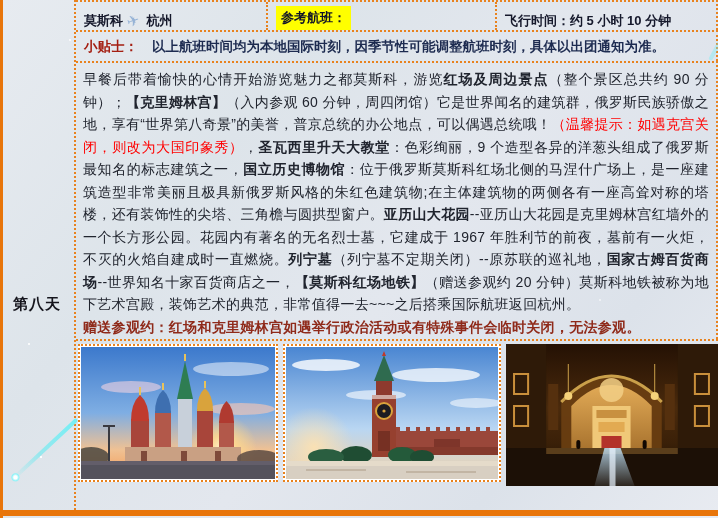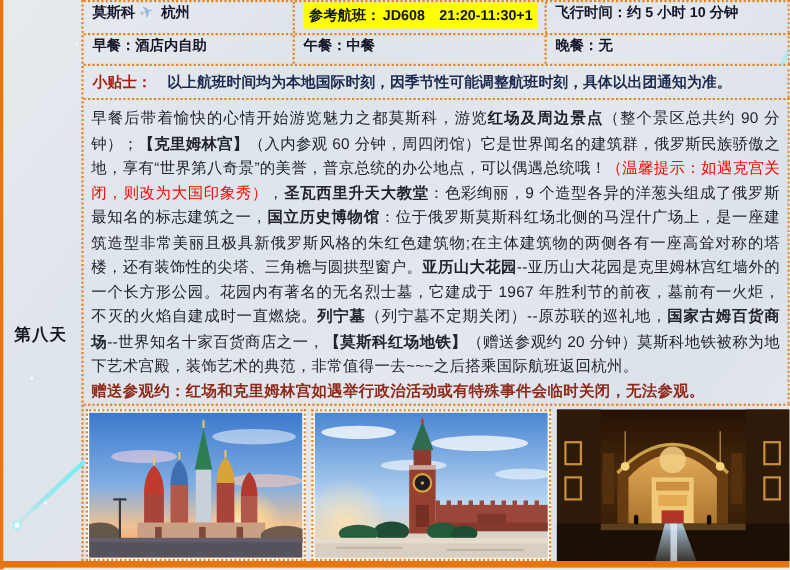--- a/index.html
+++ b/index.html
@@ -54,21 +54,21 @@
   }
   .comet-sidebar { left: 14px; bottom: 30px; width: 86px; transform: rotate(-43deg); transform-origin: left center; z-index: 4; }
   .comet-sidebar .tail { width: 86px; }
   .comet-body { right: 8px; top: 58px; width: 135px; transform: rotate(118deg); transform-origin: right center; opacity: .4; z-index: 3; }
   .comet-body .tail { width: 135px; }
   
   .row { display: flex; border-top: 2px dotted #e8821e; border-right: 2px dotted #e8821e; }
   .row-top { height: 30px; }
   .row-meals { height: 28px; border-top: 2px dotted #e8821e; }
   .cell {
-    display: flex; align-items: flex-start; padding: 0 8px;
+    display: flex; align-items: flex-end; padding: 0 8px;
     font-size: 13px; font-weight: 700; color: #15182b; white-space: nowrap; overflow: hidden;
   }
   .c1 { width: 192px; min-width: 192px; border-right: 2px dotted #e8821e; }
   .c2 { width: 229px; min-width: 229px; border-right: 2px dotted #e8821e; }
   .c3 { flex: 1; }
   .plane {
     display: inline-block; color: #96b3d6; font-size: 15px; font-weight: 400;
     margin: 0 7px 0 4px; transform: rotate(-18deg);
   }
   .hl {
@@ -135,43 +135,28 @@
 
       <div class="row row-top">
         <div class="cell c1">
           <span>莫斯科</span>
           <span class="plane">✈</span>
           <span>杭州</span>
         </div>
         <div class="cell c2">
           <span class="hl">
             <span>参考航班：</span>
-            <span>JD608　21:20-11:30+1</span>
           </span>
         </div>
         <div class="cell c3">
           <span>飞行时间：</span>
           <span>约 5 小时 10 分钟</span>
         </div>
       </div>
 
-      <div class="row row-meals">
-        <div class="cell c1">
-          <span>早餐：</span>
-          <span>酒店内自助</span>
-        </div>
-        <div class="cell c2">
-          <span>午餐：</span>
-          <span>中餐</span>
-        </div>
-        <div class="cell c3">
-          <span>晚餐：</span>
-          <span>无</span>
-        </div>
-      </div>
 
       <div class="tip-row">
         <span class="tip-label">小贴士：</span>
         <span>以上航班时间均为本地国际时刻，因季节性可能调整航班时刻，具体以出团通知为准。</span>
       </div>
 
       <div class="body-cell">
         <p class="para"><span class="sg-n">早餐后带着愉快的心情开始游览魅力之都莫斯科，游览</span><span class="sg-b">红场及周边景点</span><span class="sg-n">（整个景区总共约 90 分钟）；</span><span class="sg-b">【克里姆林宫】</span><span class="sg-n">（入内参观 60 分钟，周四闭馆）它是世界闻名的建筑群，俄罗斯民族骄傲之地，享有“世界第八奇景”的美誉，普京总统的办公地点，可以偶遇总统哦！</span><span class="sg-r">（温馨提示：如遇克宫关闭，则改为大国印象秀）</span><span class="sg-n">，</span><span class="sg-b">圣瓦西里升天大教堂</span><span class="sg-n">：色彩绚丽，9 个造型各异的洋葱头组成了俄罗斯最知名的标志建筑之一，</span><span class="sg-b">国立历史博物馆</span><span class="sg-n">：位于俄罗斯莫斯科红场北侧的马涅什广场上，是一座建筑造型非常美丽且极具新俄罗斯风格的朱红色建筑物;在主体建筑物的两侧各有一座高耸对称的塔楼，还有装饰性的尖塔、三角檐与圆拱型窗户。</span><span class="sg-b">亚历山大花园</span><span class="sg-n">--亚历山大花园是克里姆林宫红墙外的一个长方形公园。花园内有著名的无名烈士墓，它建成于 1967 年胜利节的前夜，墓前有一火炬，不灭的火焰自建成时一直燃烧。</span><span class="sg-b">列宁墓</span><span class="sg-n">（列宁墓不定期关闭）--原苏联的巡礼地，</span><span class="sg-b">国家古姆百货商场</span><span class="sg-n">--世界知名十家百货商店之一，</span><span class="sg-b">【莫斯科红场地铁】</span><span class="sg-n">（赠送参观约 20 分钟）莫斯科地铁被称为地下艺术宫殿，装饰艺术的典范，非常值得一去~~~之后搭乘国际航班返回杭州。</span></p>
         <p class="reminder">赠送参观约：红场和克里姆林宫如遇举行政治活动或有特殊事件会临时关闭，无法参观。</p>
       </div>

